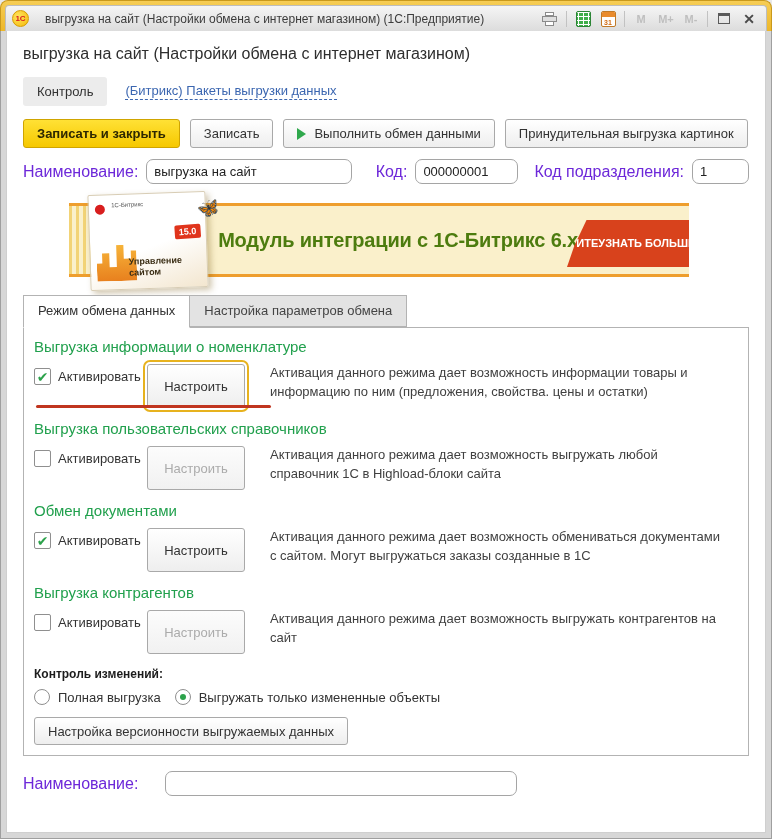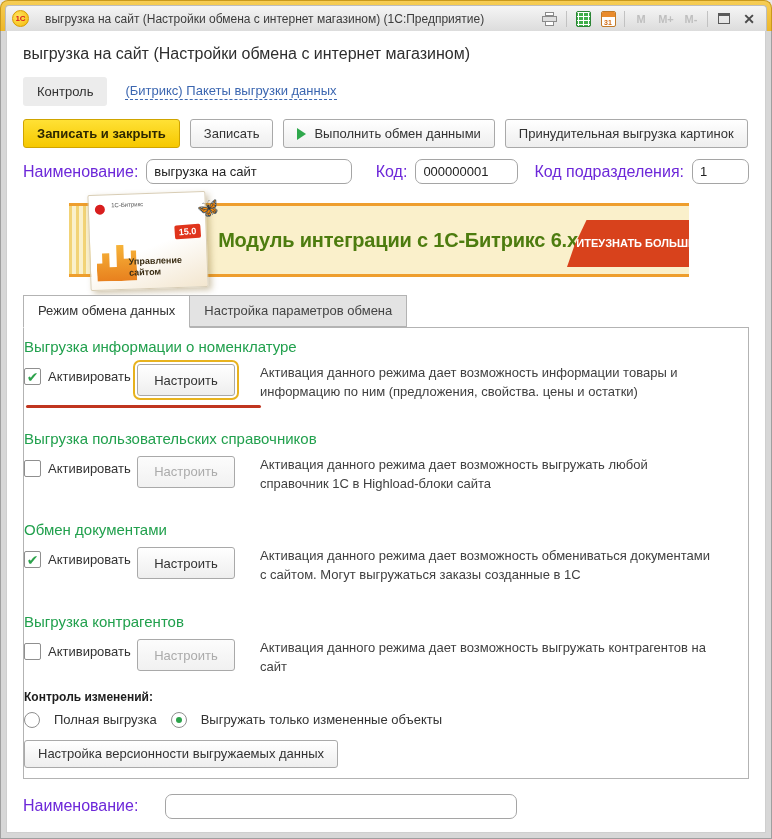--- a/index.html
+++ b/index.html
@@ -89,41 +89,41 @@
   .banner-badge { position:absolute; right:0; top:14px; width:122px; height:47px; background:#d8421c;
     clip-path:polygon(16% 0,100% 0,100% 100%,0 100%,6% 55%); cursor:pointer;
     display:flex; flex-direction:row; align-items:center; justify-content:center; padding:0 9px; }
   .badge-line { color:#fff; font-size:11px; font-weight:bold; line-height:1.35; white-space:nowrap; }
 
   
   .tabs-row { display:flex; margin-top:18px; position:relative; z-index:2; }
   .tab { font-size:13px; padding:7px 14px 8px 14px; border:1px solid #b3b3b3; cursor:pointer; white-space:nowrap; }
   .tab.active { background:#fff; border-bottom:1px solid #fff; color:#333; margin-bottom:-1px; }
   .tab.inactive { background:#e3e3e3; border-left:none; color:#444; }
-  .panel { border:1px solid #b3b3b3; margin-top:0; padding:8px 14px 10px 0; position:relative; z-index:1;
+  .panel { border:1px solid #b3b3b3; margin-top:0; padding:8px 14px 10px 10px; position:relative; z-index:1;
     min-height:356px; }
 
-  .sec-head { font-size:15px; color:#21a04d; font-weight:400; margin-top:28px; }
+  .sec-head { font-size:15px; color:#21a04d; font-weight:400; margin-top:12px; }
   .sec-head.first { margin-top:2px; }
   .sec-row { display:flex; align-items:flex-start; margin-top:9px; position:relative; }
   .chk-wrap { display:flex; align-items:center; gap:7px; width:113px; flex:0 0 auto; margin-top:4px; cursor:pointer; }
   .checkbox { width:17px; height:17px; border:1px solid #8f8f8f; border-radius:2px; background:#fff;
     display:flex; align-items:center; justify-content:center; font-size:14px; color:transparent; flex:0 0 auto; }
   .checkbox.checked { color:#2ca24b; }
   .chk-label { font-size:13px; color:#333; white-space:nowrap; }
   .cfg-wrap { width:110px; flex:0 0 auto; display:flex; }
-  .cfg-btn { width:98px; height:32px; }
+  .cfg-btn { width:98px; height:44px; }
   .cfg-btn.disabled { color:#ababab; background:linear-gradient(#fcfcfc,#f1f1f1); cursor:default; }
   .cfg-btn.focused { outline:2px solid #e7b21e; outline-offset:2px; }
   .sec-desc { font-size:13px; color:#404040; line-height:1.45; margin-left:13px; width:452px; }
   .red-line { position:absolute; left:2px; top:41px; width:235px; height:3px; background:#c0351f; border-radius:2px; }
 
   .ctrl-label { font-size:12px; font-weight:bold; color:#1c1c1c; margin-top:13px; }
   .radio-row { display:flex; align-items:center; gap:14px; margin-top:8px; }
-  .radio-opt { display:flex; align-items:center; gap:14px; cursor:pointer; }
+  .radio-opt { display:flex; align-items:center; gap:8px; cursor:pointer; }
   .radio { width:16px; height:16px; border:1px solid #8f8f8f; border-radius:50%; background:#fff; position:relative; flex:0 0 auto;}
   .radio.selected::after { content:""; position:absolute; left:4px; top:4px; width:6px; height:6px; border-radius:50%; background:#2ca24b; }
   .radio-label { font-size:13px; color:#333; white-space:nowrap; }
   .ver-btn { margin-top:12px; height:28px; }
 
   
   .comment-row { display:flex; align-items:center; margin-top:15px; gap:10px; }
   .w-comment { width:352px; margin-left:17px; }
 </style>
 </head>

